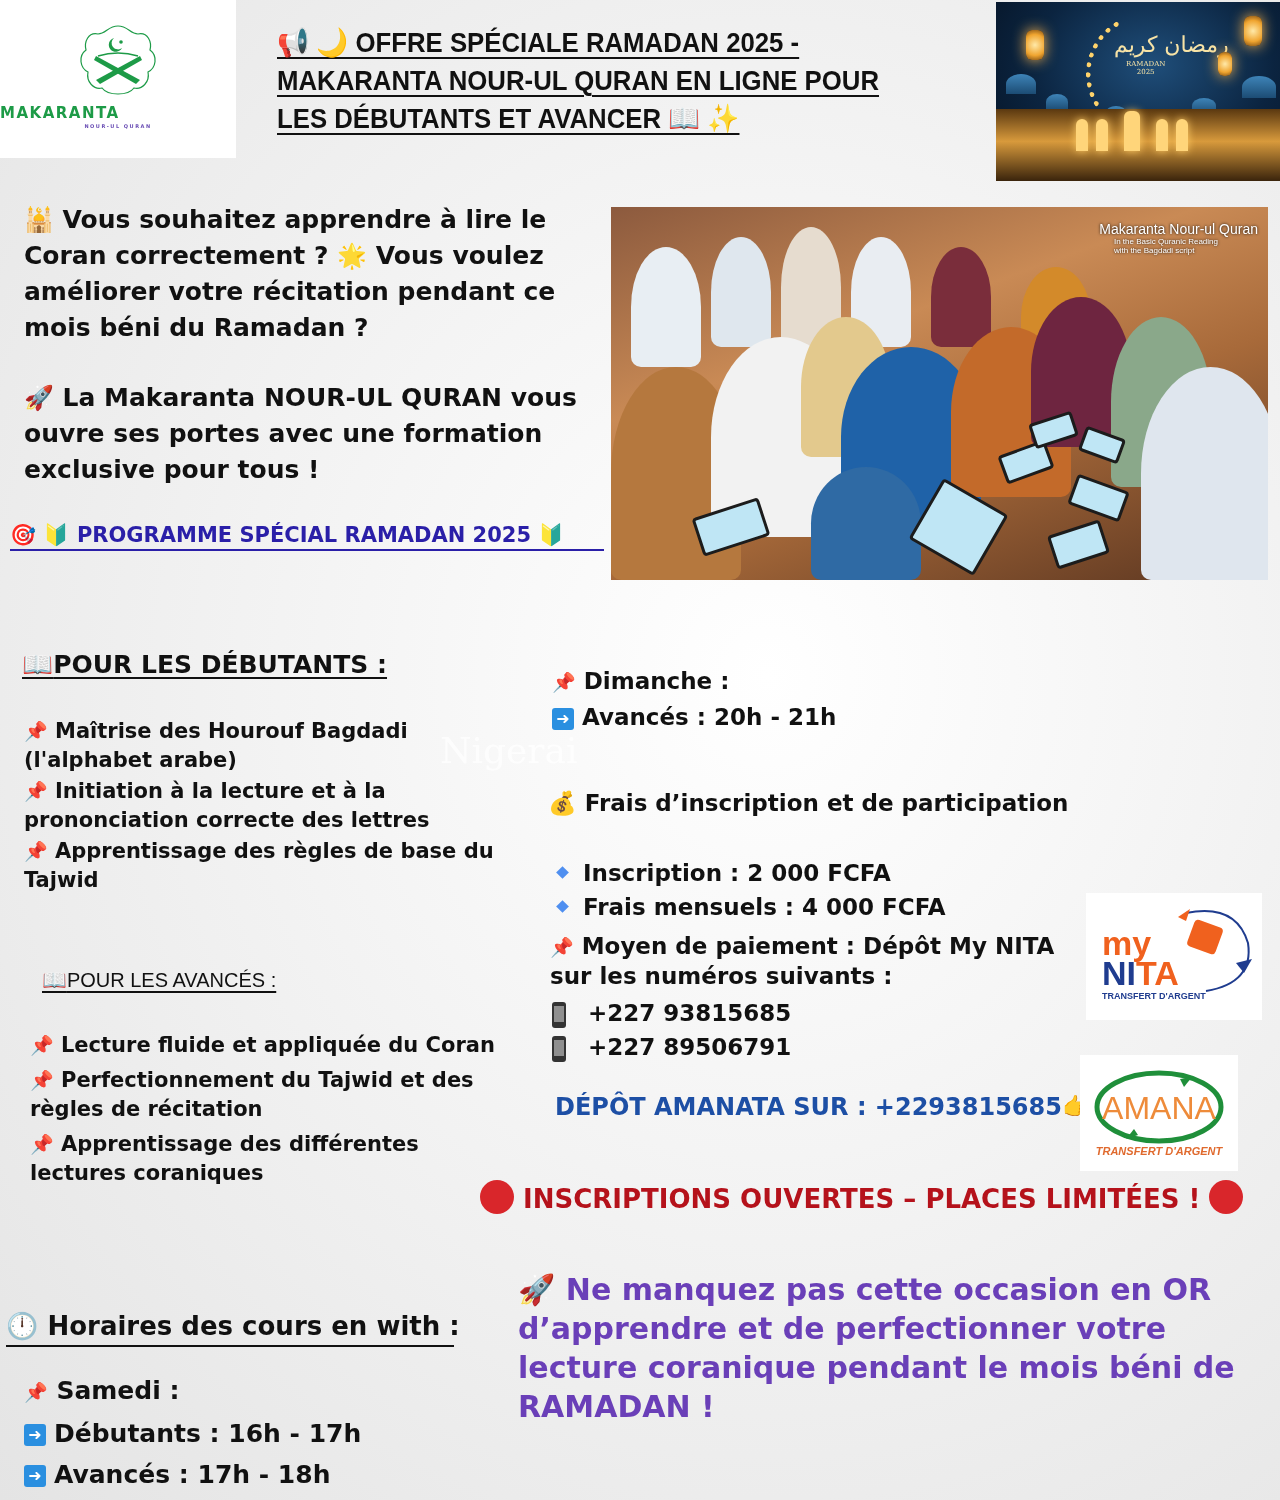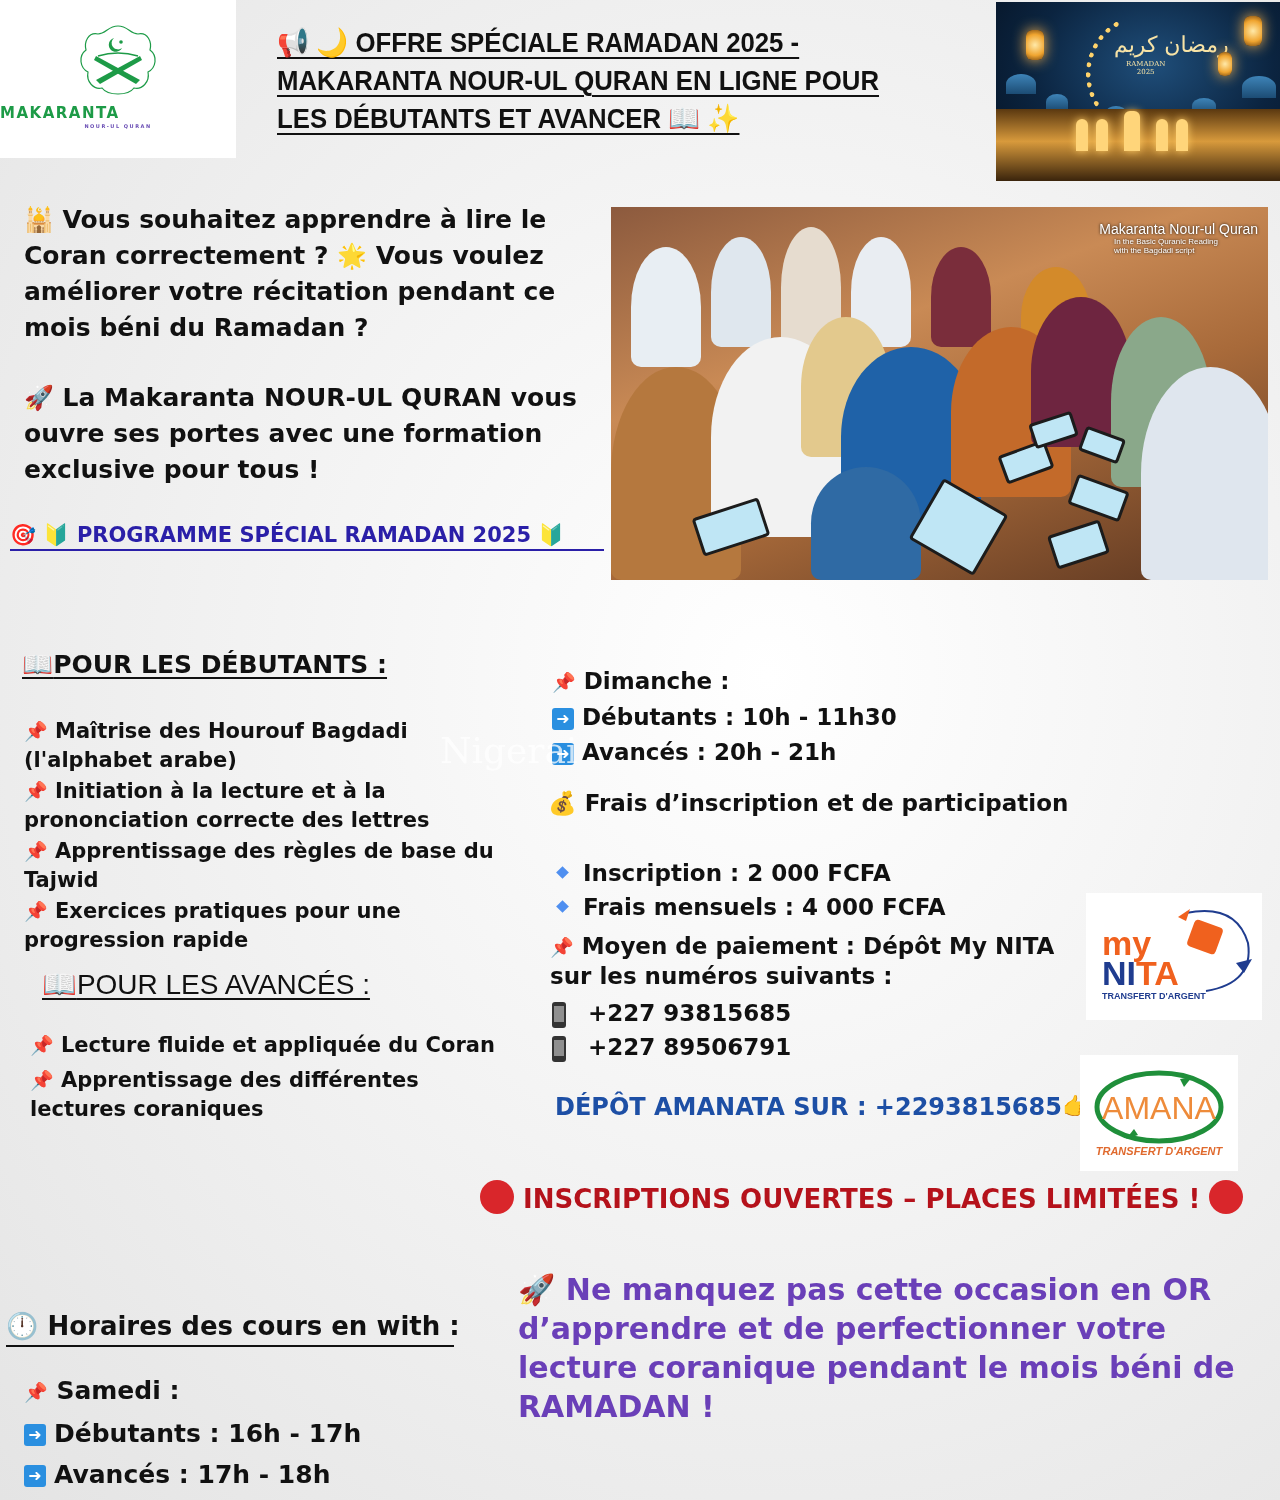--- a/index.html
+++ b/index.html
@@ -57,21 +57,21 @@
   
   .sec-head { font-size: 25px; font-weight: bold; color: #111; white-space: nowrap; }
   .sec-head .txt { text-decoration: underline; text-underline-offset: 4px; text-decoration-thickness: 2px; }
 
   .list { font-size: 21px; font-weight: bold; line-height: 29px; color: #111; }
   .list .item { margin-bottom: 2px; }
   .pin { color: #d8232a; font-size: 19px; }
 
   #beginners-head { left: 22px; top: 650px; }
   #beginners-list { left: 24px; top: 717px; width: 480px; }
-  #advanced-head { left: 42px; top: 968px; font-family: "Liberation Sans", sans-serif; font-weight: normal; font-size: 28px; }
+  #advanced-head { left: 42px; top: 968px; font-family: "Liberation Sans", sans-serif; font-weight: normal; font-size: 20px; }
   #advanced-list { left: 30px; top: 1031px; width: 490px; }
 
   #hours-head { left: 6px; top: 1311px; font-size: 26px; }
   #hours-head-rule { left: 6px; top: 1345px; width: 448px; height: 2px; background: #111; }
   #saturday { left: 24px; top: 1370px; width: 470px; font-size: 25px; line-height: 41px; font-weight: bold; }
 
   .arrow-box { display: inline-block; width: 22px; height: 22px; border-radius: 3px; background: #2a8fe0;
     color: #fff; font-size: 16px; line-height: 22px; text-align: center; vertical-align: middle; margin-right: 8px; font-weight: bold; }
 
   #sunday { left: 552px; top: 664px; width: 500px; font-size: 23px; line-height: 35px; font-weight: bold; }
@@ -186,45 +186,44 @@
   </div>
 </div>
 
 <div id="beginners-head" class="abs sec-head">
   <span class="txt">📖</span><span class="txt">POUR LES DÉBUTANTS :</span>
 </div>
 <div id="beginners-list" class="abs list">
   <div class="item"><span class="pin">📌</span> <span>Maîtrise des Hourouf Bagdadi (l'alphabet arabe)</span></div>
   <div class="item"><span class="pin">📌</span> <span>Initiation à la lecture et à la prononciation correcte des lettres</span></div>
   <div class="item"><span class="pin">📌</span> <span>Apprentissage des règles de base du Tajwid</span></div>
-  <div class="item"><span class="pin">📌</span> <span>Exercices pratiques pour une progression rapide</span></div>
 </div>
 
 <div id="advanced-head" class="abs sec-head">
   <span class="txt">📖</span><span class="txt">POUR LES AVANCÉS :</span>
 </div>
 <div id="advanced-list" class="abs list">
   <div class="item" style="margin-bottom:6px"><span class="pin">📌</span> <span>Lecture fluide et appliquée du Coran</span></div>
+  <div class="item" style="margin-bottom:6px"><span class="pin">📌</span> <span>Perfectionnement du Tajwid et des règles de récitation</span></div>
   <div class="item" style="margin-bottom:6px"><span class="pin">📌</span> <span>Apprentissage des différentes lectures coraniques</span></div>
 </div>
 
 <div id="hours-head" class="abs sec-head">
   <span>🕛</span>
   <span>Horaires des cours en with :</span>
 </div>
 <div id="hours-head-rule" class="abs"></div>
 <div id="saturday" class="abs">
   <div><span class="pin">📌</span> <span>Samedi :</span></div>
   <div><span class="arrow-box">➜</span><span>Débutants : 16h - 17h</span></div>
   <div><span class="arrow-box">➜</span><span>Avancés : 17h - 18h</span></div>
 </div>
 
 <div id="sunday" class="abs">
   <div><span class="pin">📌</span> <span>Dimanche :</span></div>
-  <div><span class="arrow-box">➜</span><span>Débutants : 10h - 11h30</span></div>
   <div><span class="arrow-box">➜</span><span>Avancés : 20h - 21h</span></div>
 </div>
 
 <div id="watermark" class="abs">Nigerai</div>
 
 <div id="fees-head" class="abs">
   <span>💰</span>
   <span>Frais d’inscription et de participation</span>
 </div>
 <div id="fees-list" class="abs">

